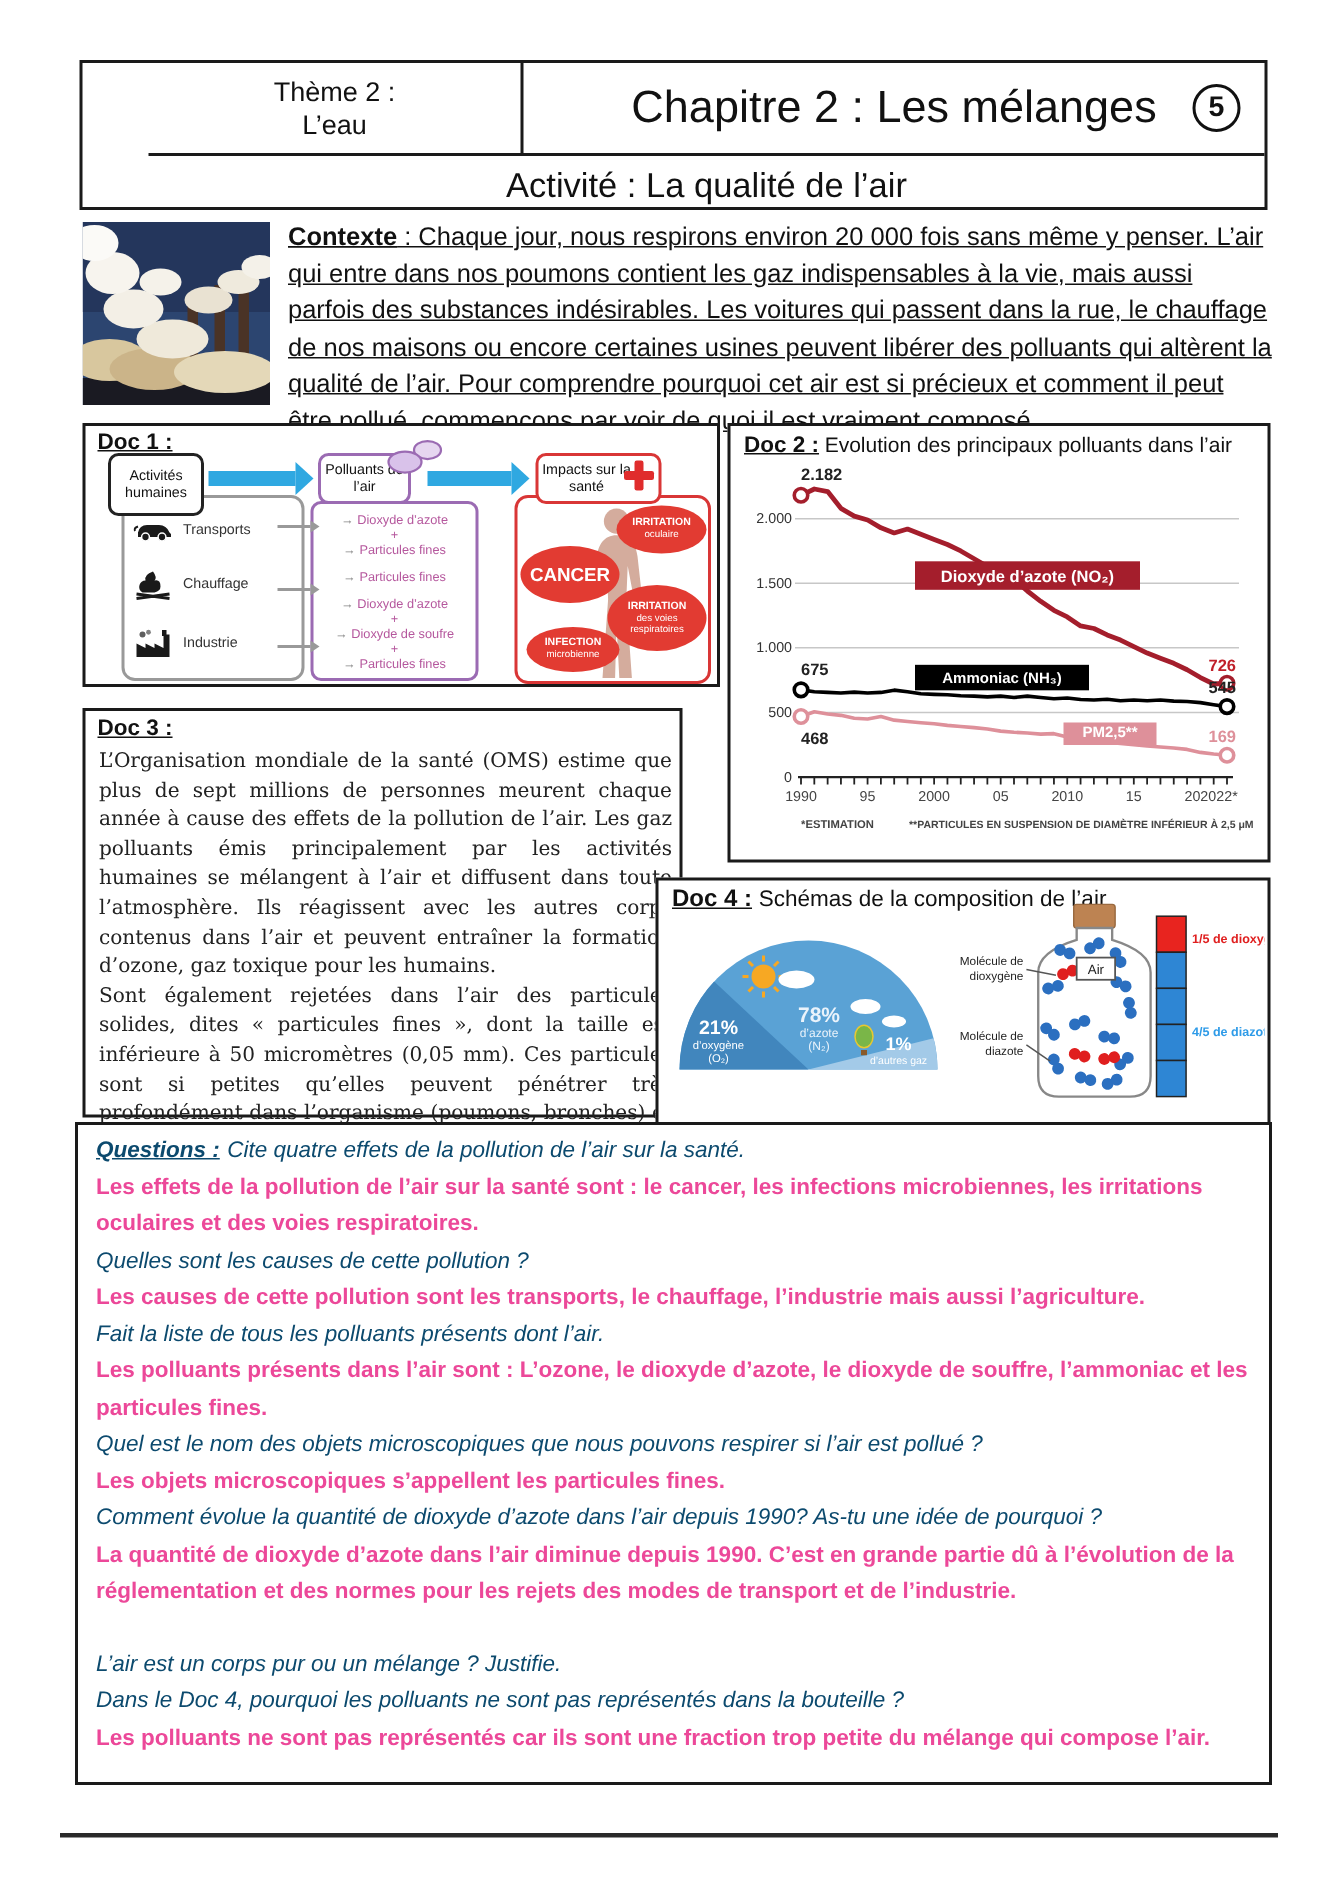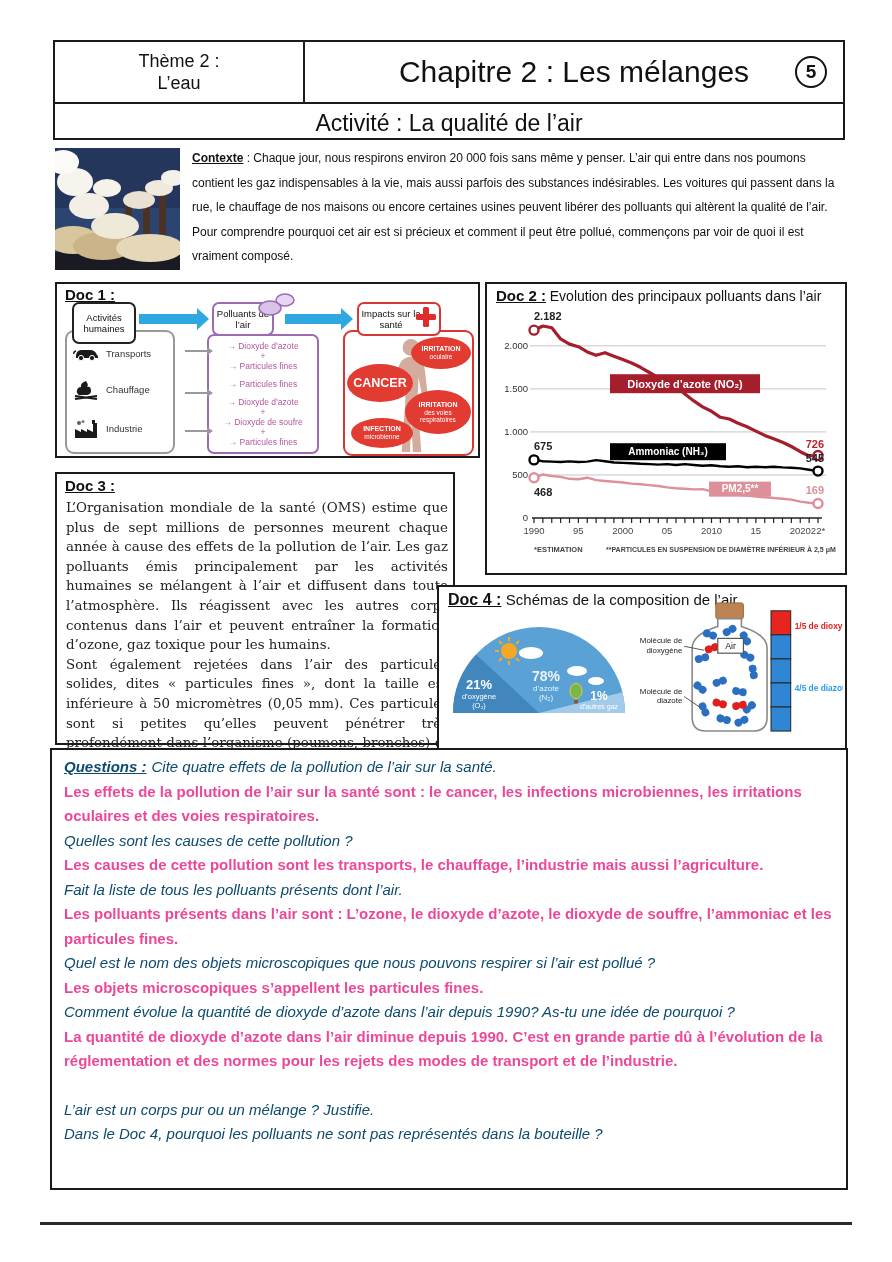--- a/index.html
+++ b/index.html
@@ -1,52 +1,52 @@
 <!DOCTYPE html>
 <html><head>
 <meta charset="utf-8">
 <style>
   html,body{margin:0;padding:0;background:#fff;}
   .sheet{position:relative;width:892px;height:1262px;background:#fff;
          font-family:"Liberation Sans",sans-serif;color:#111;overflow:hidden;}
   .abs{position:absolute;}
-  .box{position:absolute;border:2px solid #1a1a1a;background:#fff;box-sizing:border-box;}
+  .box{position:absolute;border:2px solid #1a1a1a;background:#fff;box-sizing:border-box;padding-left:44px;}
   .ulabel{font-weight:bold;text-decoration:underline;}
   
   .hdr{left:53px;top:40px;width:792px;height:100px;}
   .hdr-r1{display:flex;height:60px;border-bottom:2px solid #1a1a1a;}
   .hdr-theme{width:248px;border-right:2px solid #1a1a1a;display:flex;flex-direction:column;
              align-items:center;justify-content:center;font-size:18px;line-height:22px;}
   .hdr-chap{flex:1;display:flex;align-items:center;justify-content:center;font-size:30px;position:relative;}
   .circle-num{position:absolute;right:16px;top:14px;width:28px;height:28px;border:2.5px solid #111;
               border-radius:50%;display:flex;align-items:center;justify-content:center;
               font-size:19px;font-weight:bold;}
   .hdr-r2{height:38px;display:flex;align-items:center;justify-content:center;font-size:23px;}
   
   .ctx-img{left:55px;top:148px;width:125px;height:122px;overflow:hidden;}
-  .ctx-txt{left:192px;top:146px;width:656px;font-size:12px;line-height:24.5px;text-align:left;}
+  .ctx-txt{left:192px;top:146px;width:656px;font-size:17px;line-height:24.5px;text-align:left;text-decoration:underline;}
   
   .doc-label{font-size:15px;font-weight:bold;text-decoration:underline;}
   .doc-title{font-size:14px;}
   .d1{left:55px;top:282px;width:425px;height:176px;}
   .d2{left:485px;top:282px;width:362px;height:293px;}
   .d3{left:55px;top:472px;width:400px;height:273px;}
   .d4{left:437px;top:585px;width:410px;height:175px;}
   .qbox{left:50px;top:748px;width:798px;height:442px;}
   
   .d1 .hdr-chip{position:absolute;box-sizing:border-box;border-radius:7px;background:#fff;
        display:flex;align-items:center;justify-content:center;text-align:center;
        font-size:9.5px;line-height:11px;z-index:3;}
   .chip-act{left:15px;top:18px;width:64px;height:42px;border:2.5px solid #222;}
   .chip-pol{left:155px;top:18px;width:62px;height:34px;border:2px solid #9b6bb3;}
   .chip-imp{left:300px;top:18px;width:84px;height:34px;border:2px solid #d93636;padding-right:16px;}
   .barrow{position:absolute;height:10px;background:#2fa8e1;top:30px;z-index:2;}
   .barrow::after{content:"";position:absolute;right:-12px;top:-6px;border-left:12px solid #2fa8e1;
        border-top:11px solid transparent;border-bottom:11px solid transparent;}
-  .src-box{position:absolute;left:8px;top:46px;width:110px;height:124px;border:2px solid #999;
+  .src-box{position:absolute;left:24px;top:46px;width:122px;height:124px;border:2px solid #999;
        border-radius:9px;display:flex;flex-direction:column;justify-content:space-around;
        padding:4px 6px;box-sizing:border-box;}
   .src-row{display:flex;align-items:center;gap:7px;font-size:9.5px;color:#333;}
   .conn{position:absolute;height:2px;background:#999;z-index:1;}
   .conn::after{content:"";position:absolute;right:-6px;top:-3px;border-left:6px solid #999;
        border-top:4px solid transparent;border-bottom:4px solid transparent;}
   .polu-box{position:absolute;left:150px;top:50px;width:112px;height:120px;border:2px solid #9b6bb3;
        border-radius:7px;display:flex;flex-direction:column;justify-content:space-between;
        padding:5px 4px;box-sizing:border-box;}
   .pgroup{text-align:center;color:#b5579d;font-size:8.5px;line-height:10px;}
@@ -441,17 +441,18 @@
       <div class="q">Quelles sont les causes de cette pollution ?</div>
       <div class="a">Les causes de cette pollution sont les transports, le chauffage, l’industrie mais aussi l’agriculture.</div>
       <div class="q">Fait la liste de tous les polluants présents dont l’air.</div>
       <div class="a">Les polluants présents dans l’air sont : L’ozone, le dioxyde d’azote, le dioxyde de souffre, l’ammoniac et les particules fines.</div>
       <div class="q">Quel est le nom des objets microscopiques que nous pouvons respirer si l’air est pollué ?</div>
       <div class="a">Les objets microscopiques s’appellent les particules fines.</div>
       <div class="q">Comment évolue la quantité de dioxyde d’azote dans l’air depuis 1990? As-tu une idée de pourquoi ?</div>
       <div class="a">La quantité de dioxyde d’azote dans l’air diminue depuis 1990. C’est en grande partie dû à l’évolution de la réglementation et des normes pour les rejets des modes de transport et de l’industrie.</div>
       <div class="q spacer">L’air est un corps pur ou un mélange ? Justifie.</div>
       <div class="q">Dans le Doc 4, pourquoi les polluants ne sont pas représentés dans la bouteille ?</div>
+      <div class="a">Les polluants ne sont pas représentés car ils sont une fraction trop petite du mélange qui compose l’air.</div>
     </div>
   </div>
 
   <div class="abs botline"></div>
 </div>
 
 </body></html>

